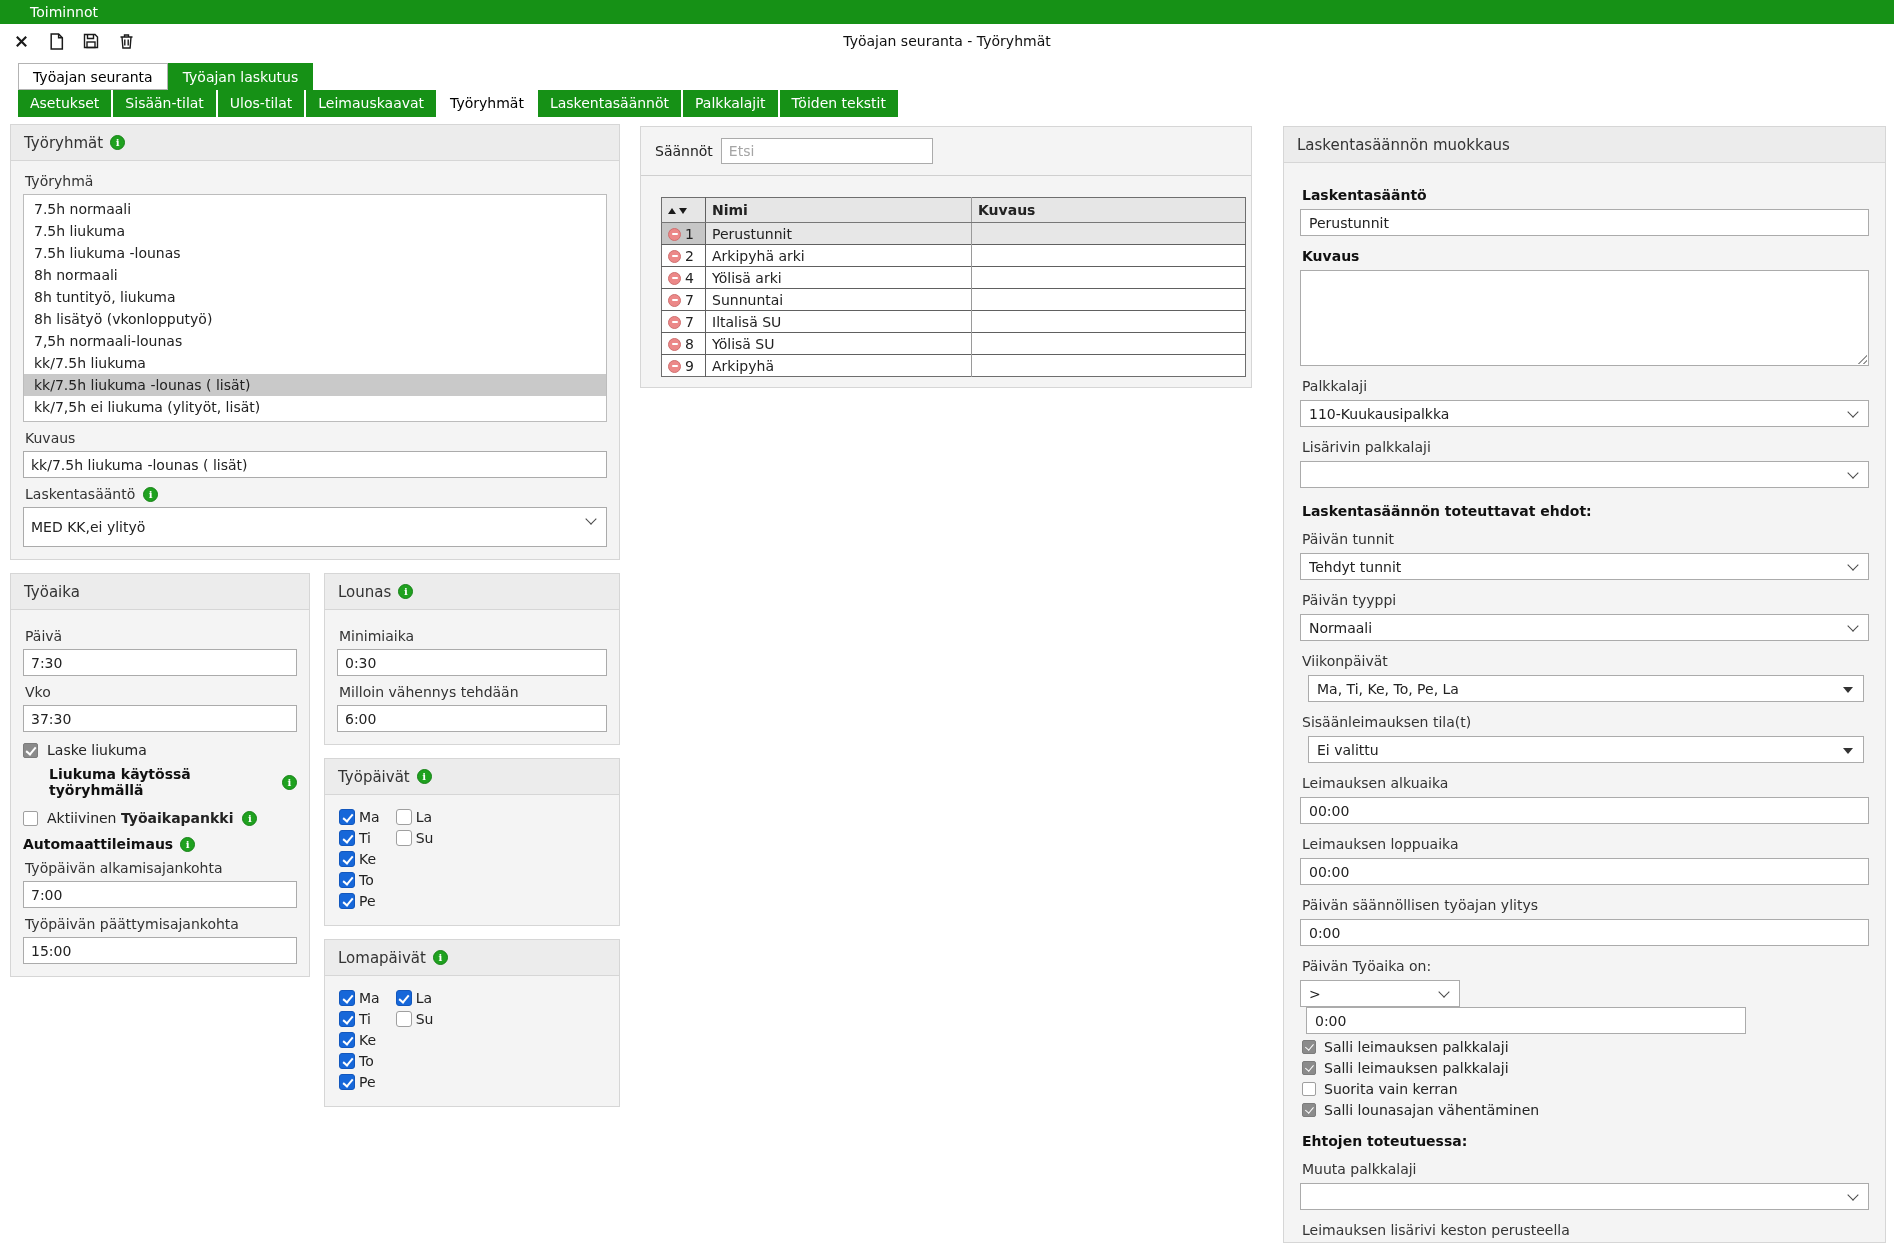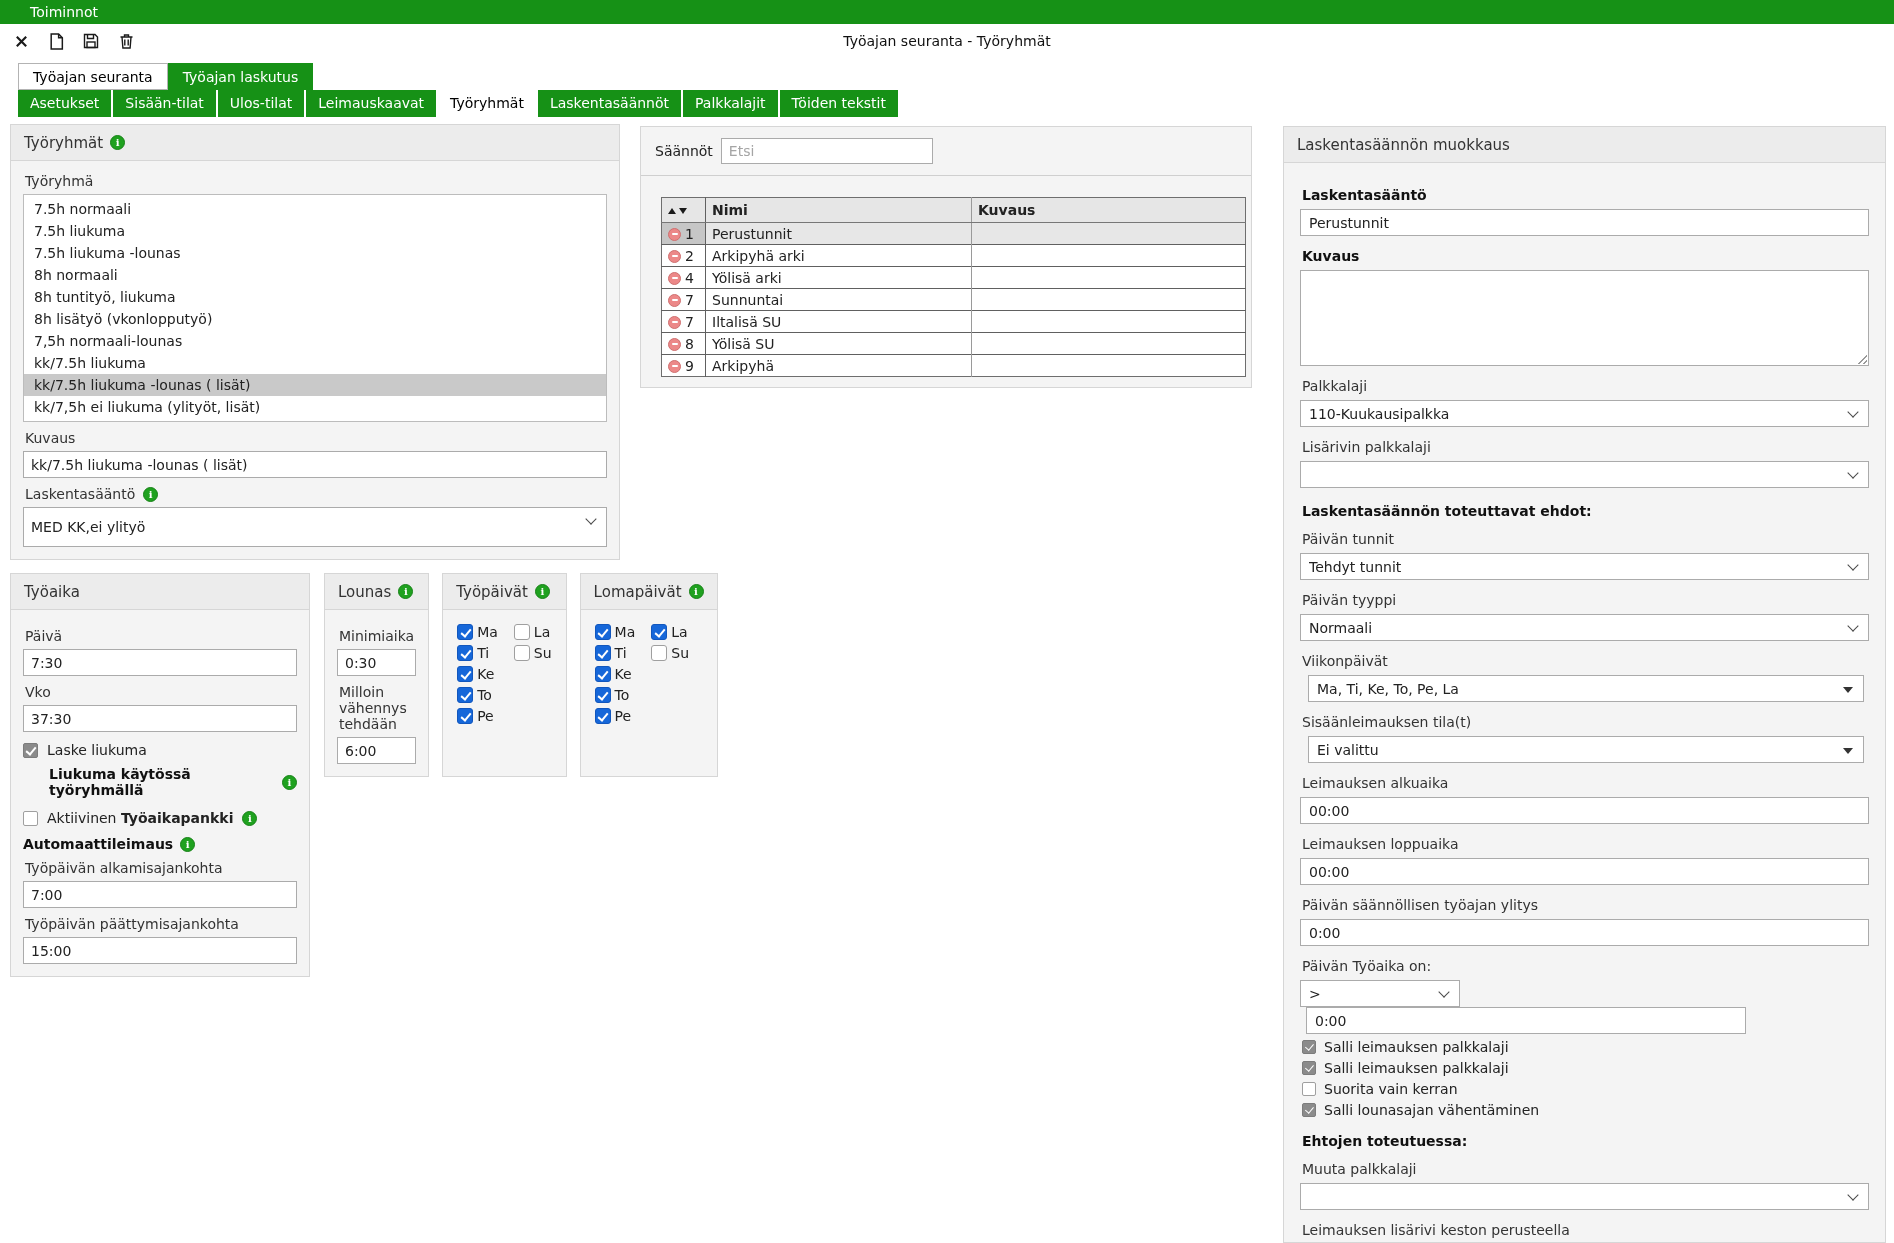--- a/index.html
+++ b/index.html
@@ -58,21 +58,21 @@
 
   
   .days{display:flex;gap:16px;padding:4px 2px}
   .day-col{display:flex;flex-direction:column;gap:5px}
   .day{display:flex;align-items:center;gap:4px}
 
   
   #left-col{position:absolute;left:10px;top:124px;width:610px}
   #left-row2{display:flex;gap:14px;margin-top:13px;align-items:flex-start}
   #tyoaika-panel{width:300px}
-  #left-subcol{width:296px;display:flex;gap:13px}
+  #left-subcol{width:296px;display:flex;flex-direction:column;gap:13px}
 
   #mid-panel{position:absolute;left:640px;top:126px;width:612px;height:262px}
   .mid-h{padding:11px 14px;border-bottom:1px solid #cfcfcf;display:flex;align-items:center;gap:8px}
   .mid-h .tin{width:212px;height:26px;display:inline-block}
   .mid-b{padding:21px 10px 0 20px}
 
   .rule-table{border-collapse:collapse;width:585px;background:#fff;border:1px solid #6e6e6e}
   .rule-table th{background:#e6e6e6;border-bottom:1px solid #777;font-weight:bold;text-align:left;height:25px;padding:0 6px;font-size:14px}
   .rule-table td{height:22px;padding:0 6px;border-top:1px solid #606060;white-space:nowrap}
   .col-num{width:44px;border-right:1px solid #606060}

